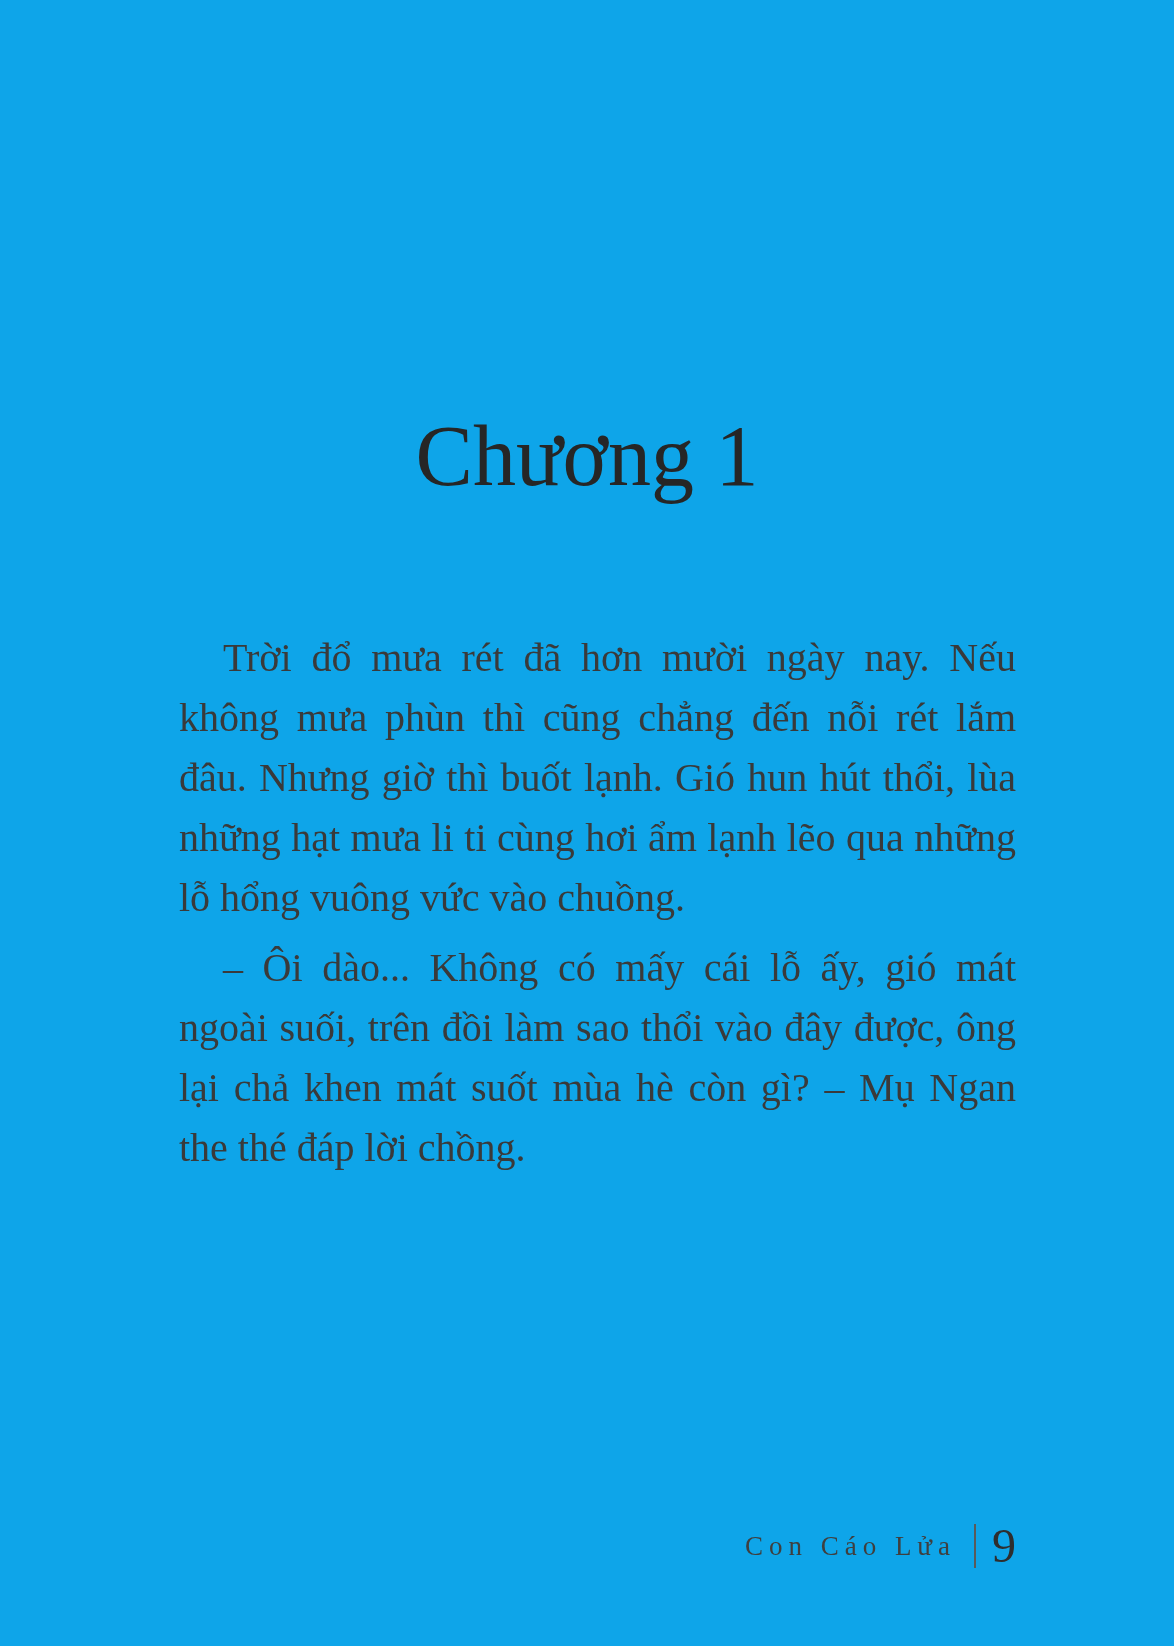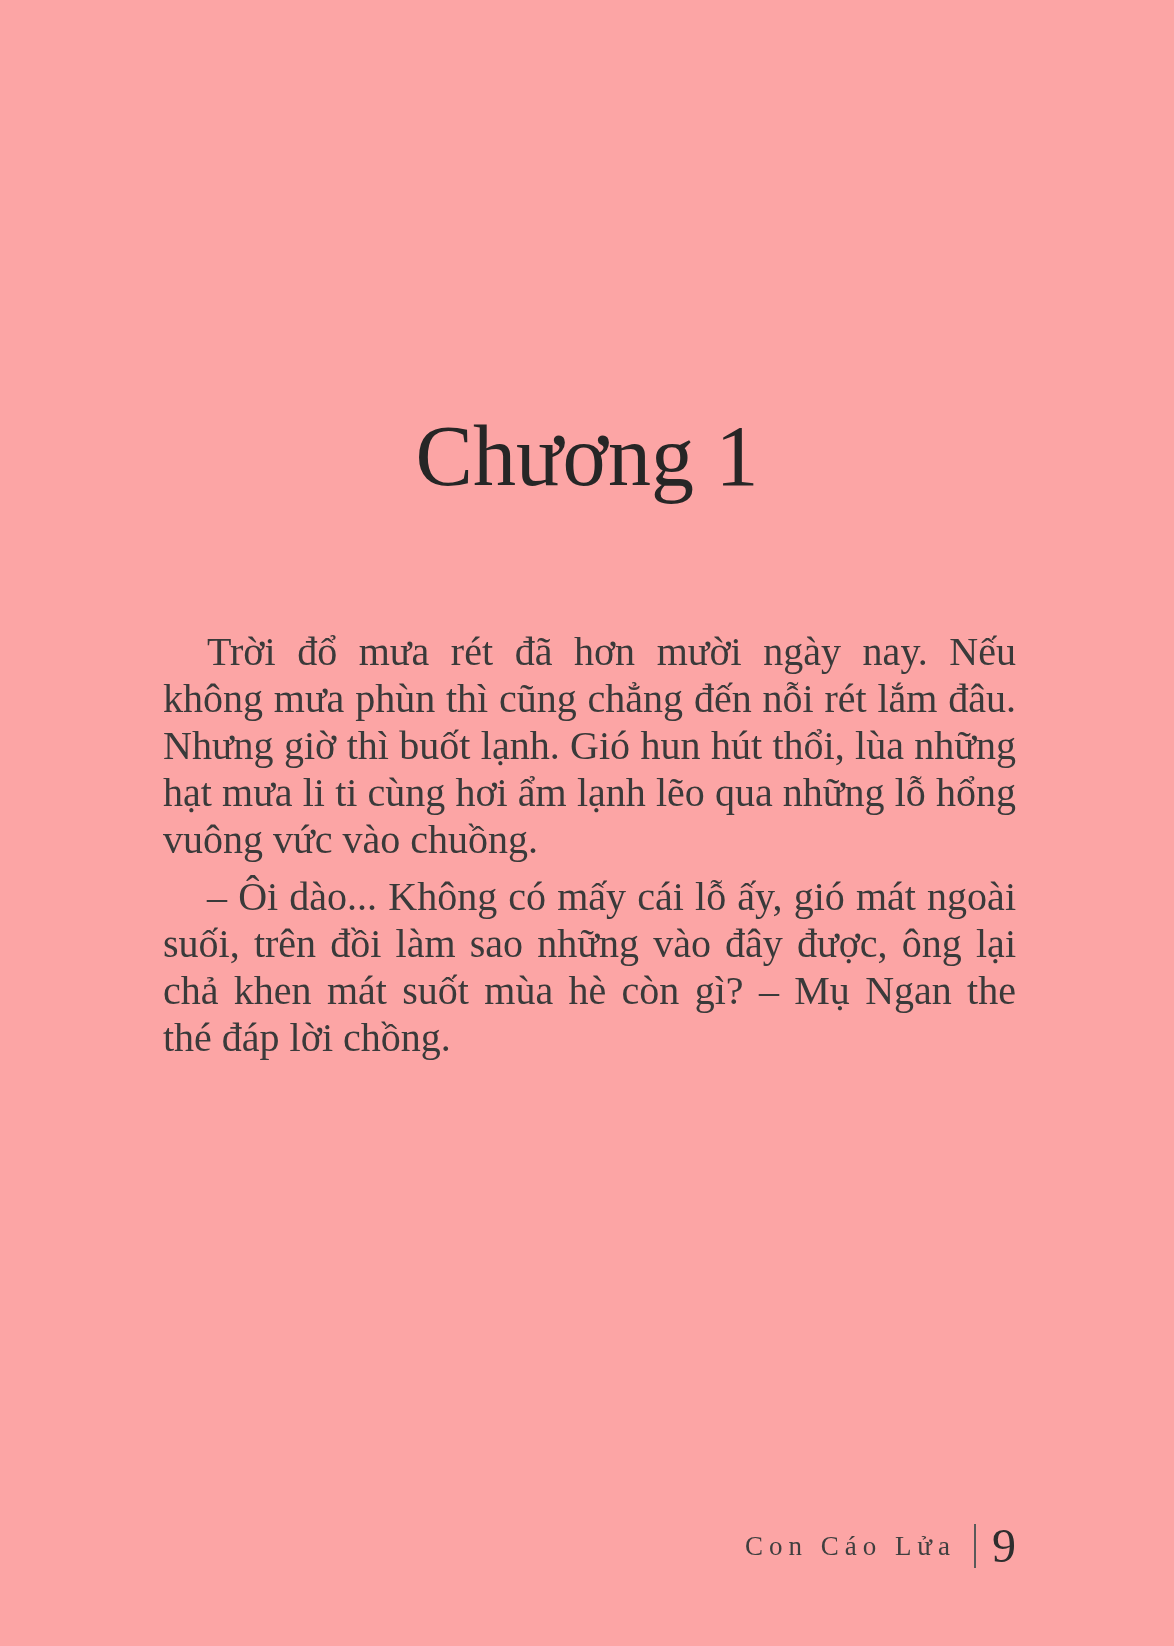--- a/index.html
+++ b/index.html
@@ -4,21 +4,21 @@
 <style>
   html, body {
     margin: 0;
     padding: 0;
     background: #ffffff;
   }
   .page {
     position: relative;
     width: 1174px;
     height: 1646px;
-    background: #fca5a5;
+    background: #0ea5e9;
     font-family: "Liberation Serif", serif;
     overflow: hidden;
   }
   .chapter-title {
     position: absolute;
     top: 405px;
     left: 0;
     width: 100%;
     text-align: center;
     font-family: "Liberation Serif", serif;
@@ -31,25 +31,25 @@
   }
   .body-text {
     position: absolute;
     left: 163px;
     right: 158px;
     top: 628px;
   }
   .body-text p {
     font-family: "Liberation Serif", serif;
     font-size: 40px;
-    line-height: 47px;
+    line-height: 60px;
     color: #3a3a3a;
     text-align: justify;
     text-indent: 44px;
-    margin: 0 0 10px 0;
+    margin: 0 0 10px 16px;
     font-weight: 400;
   }
   .footer {
     position: absolute;
     right: 158px;
     top: 1522px;
     display: flex;
     align-items: center;
     color: #3f3f3f;
     text-align: right;
@@ -76,21 +76,21 @@
 </style>
 </head>
 <body>
 
 <div class="page">
 
   <h1 class="chapter-title">Chương 1</h1>
 
   <div class="body-text">
     <p>Trời đổ mưa rét đã hơn mười ngày nay. Nếu không mưa phùn thì cũng chẳng đến nỗi rét lắm đâu. Nhưng giờ thì buốt lạnh. Gió hun hút thổi, lùa những hạt mưa li ti cùng hơi ẩm lạnh lẽo qua những lỗ hổng vuông vức vào chuồng.</p>
-    <p>– Ôi dào... Không có mấy cái lỗ ấy, gió mát ngoài suối, trên đồi làm sao những vào đây được, ông lại chả khen mát suốt mùa hè còn gì? – Mụ Ngan the thé đáp lời chồng.</p>
+    <p>– Ôi dào... Không có mấy cái lỗ ấy, gió mát ngoài suối, trên đồi làm sao thổi vào đây được, ông lại chả khen mát suốt mùa hè còn gì? – Mụ Ngan the thé đáp lời chồng.</p>
   </div>
 
   <div class="footer">
     <span class="book-title">Con Cáo Lửa</span>
     <span class="divider"></span>
     <span class="page-number">9</span>
   </div>
 
 </div>
 

